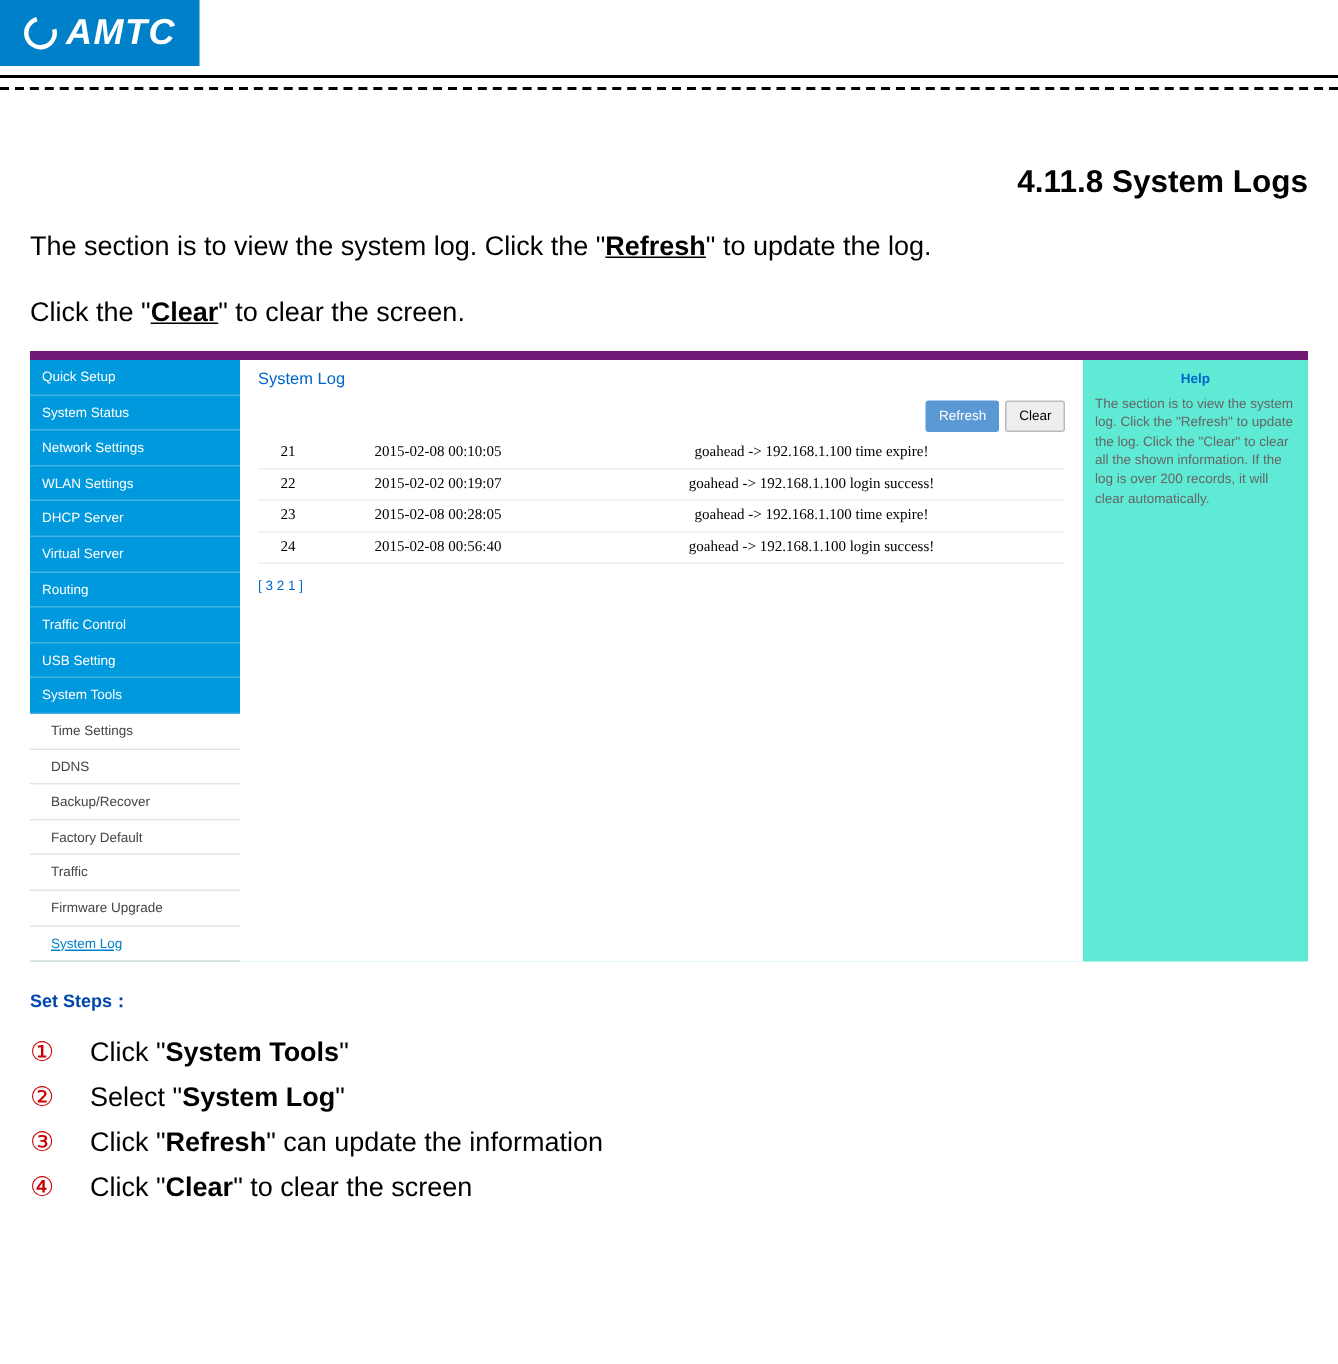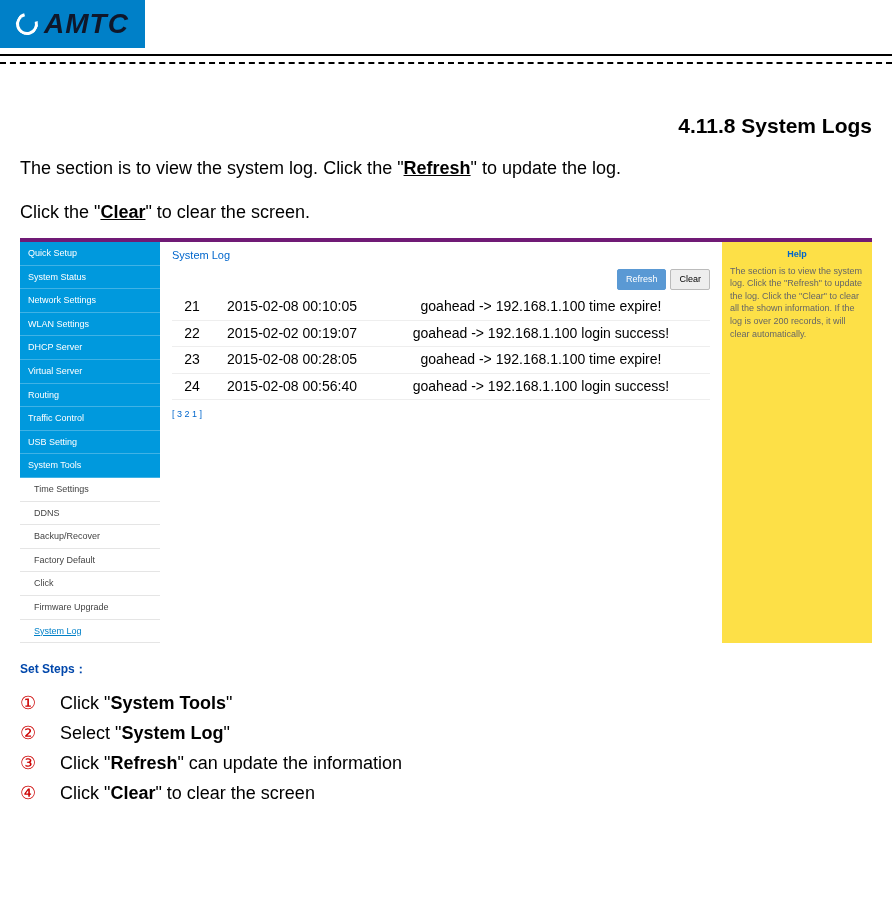--- a/index.html
+++ b/index.html
@@ -4,24 +4,24 @@
   <style>
     * { margin: 0; padding: 0; box-sizing: border-box; }
     body {
       font-family: Arial, sans-serif;
       width: 892px;
       background: #fff;
       color: #000;
     }
     .logo-bar {
       background: #0080c8;
-      color: #0f172a;
+      color: #ffffff;
       font-weight: bold;
       font-style: italic;
-      font-size: 28px;
+      font-size: 24px;
       padding: 8px 16px;
       display: inline-flex;
       align-items: center;
       gap: 6px;
       letter-spacing: 1px;
     }
     .logo-icon {
       display: inline-block;
       width: 22px; height: 22px;
       border: 3px solid #fff;
@@ -31,25 +31,25 @@
     }
     .rule-solid { border-top: 2px solid #000; margin: 6px 0 0 0; }
     .rule-dashed { border: none; border-top: 2px dashed #000; margin: 6px 0 40px 0; }
     .page { padding: 10px 20px 30px 20px; }
     h3.section-title { font-size: 21px; font-weight: bold; margin-bottom: 12px; text-align: right; }
     p.body-text { font-size: 18px; line-height: 2.0; margin-bottom: 8px; }
     .underline-bold { font-weight: bold; text-decoration: underline; }
 
     
     .app-shot {
-      border-top: 4px solid #701a75;
+      border-top: 6px solid #701a75;
       display: flex;
       font-size: 10px;
       line-height: 1.4;
-      background: #fde047;
+      background: #5eead4;
       margin: 4px 0 18px 0;
     }
     .sidebar {
       width: 140px;
       background: #0099dd;
       color: #fff;
       display: flex; flex-direction: column;
     }
     .sidebar .nav-item {
       padding: 5px 8px;
@@ -75,21 +75,21 @@
       display: flex; flex-direction: column;
     }
     .panel-title { color: #0066cc; font-size: 11px; margin-bottom: 6px; }
     .btn-row { display: flex; justify-content: flex-end; gap: 4px; margin-bottom: 4px; }
     .btn {
       font-size: 9px; padding: 3px 8px;
       border: 1px solid #bbb; border-radius: 2px;
       cursor: pointer; background: #eee;
     }
     .btn.primary { background: #5a99d4; color: #fff; border-color: #5a99d4; }
-    table.log-table { width: 100%; border-collapse: collapse; font-size: 14px; }
+    table.log-table { width: 100%; border-collapse: collapse; font-size: 10px; font-family: Liberation Serif, serif; }
     table.log-table td { border-bottom: 1px solid #eee; padding: 3px 6px; text-align: center; }
     table.log-table td:nth-child(1){ width: 40px; }
     table.log-table td:nth-child(2){ width: 160px; }
     .pager { color: #0066cc; font-size: 9px; margin-top: 8px; }
     .help-panel {
       width: 150px;
       padding: 6px 8px;
       color: #666;
       font-size: 9px;
       line-height: 1.4;
@@ -134,21 +134,21 @@
         <div class="nav-item">Virtual Server</div>
         <div class="nav-item">Routing</div>
         <div class="nav-item">Traffic Control</div>
         <div class="nav-item">USB Setting</div>
         <div class="nav-item">System Tools</div>
         <div class="sub">
           <div class="nav-sub">Time Settings</div>
           <div class="nav-sub">DDNS</div>
           <div class="nav-sub">Backup/Recover</div>
           <div class="nav-sub">Factory Default</div>
-          <div class="nav-sub">Click</div>
+          <div class="nav-sub">Traffic</div>
           <div class="nav-sub">Firmware Upgrade</div>
           <div class="nav-sub active">System Log</div>
         </div>
       </div>
     <div class="main-panel">
       <div class="panel-title">System Log</div>
       <div class="btn-row">
         <div class="btn primary">Refresh</div>
         <div class="btn">Clear</div>
       </div>

